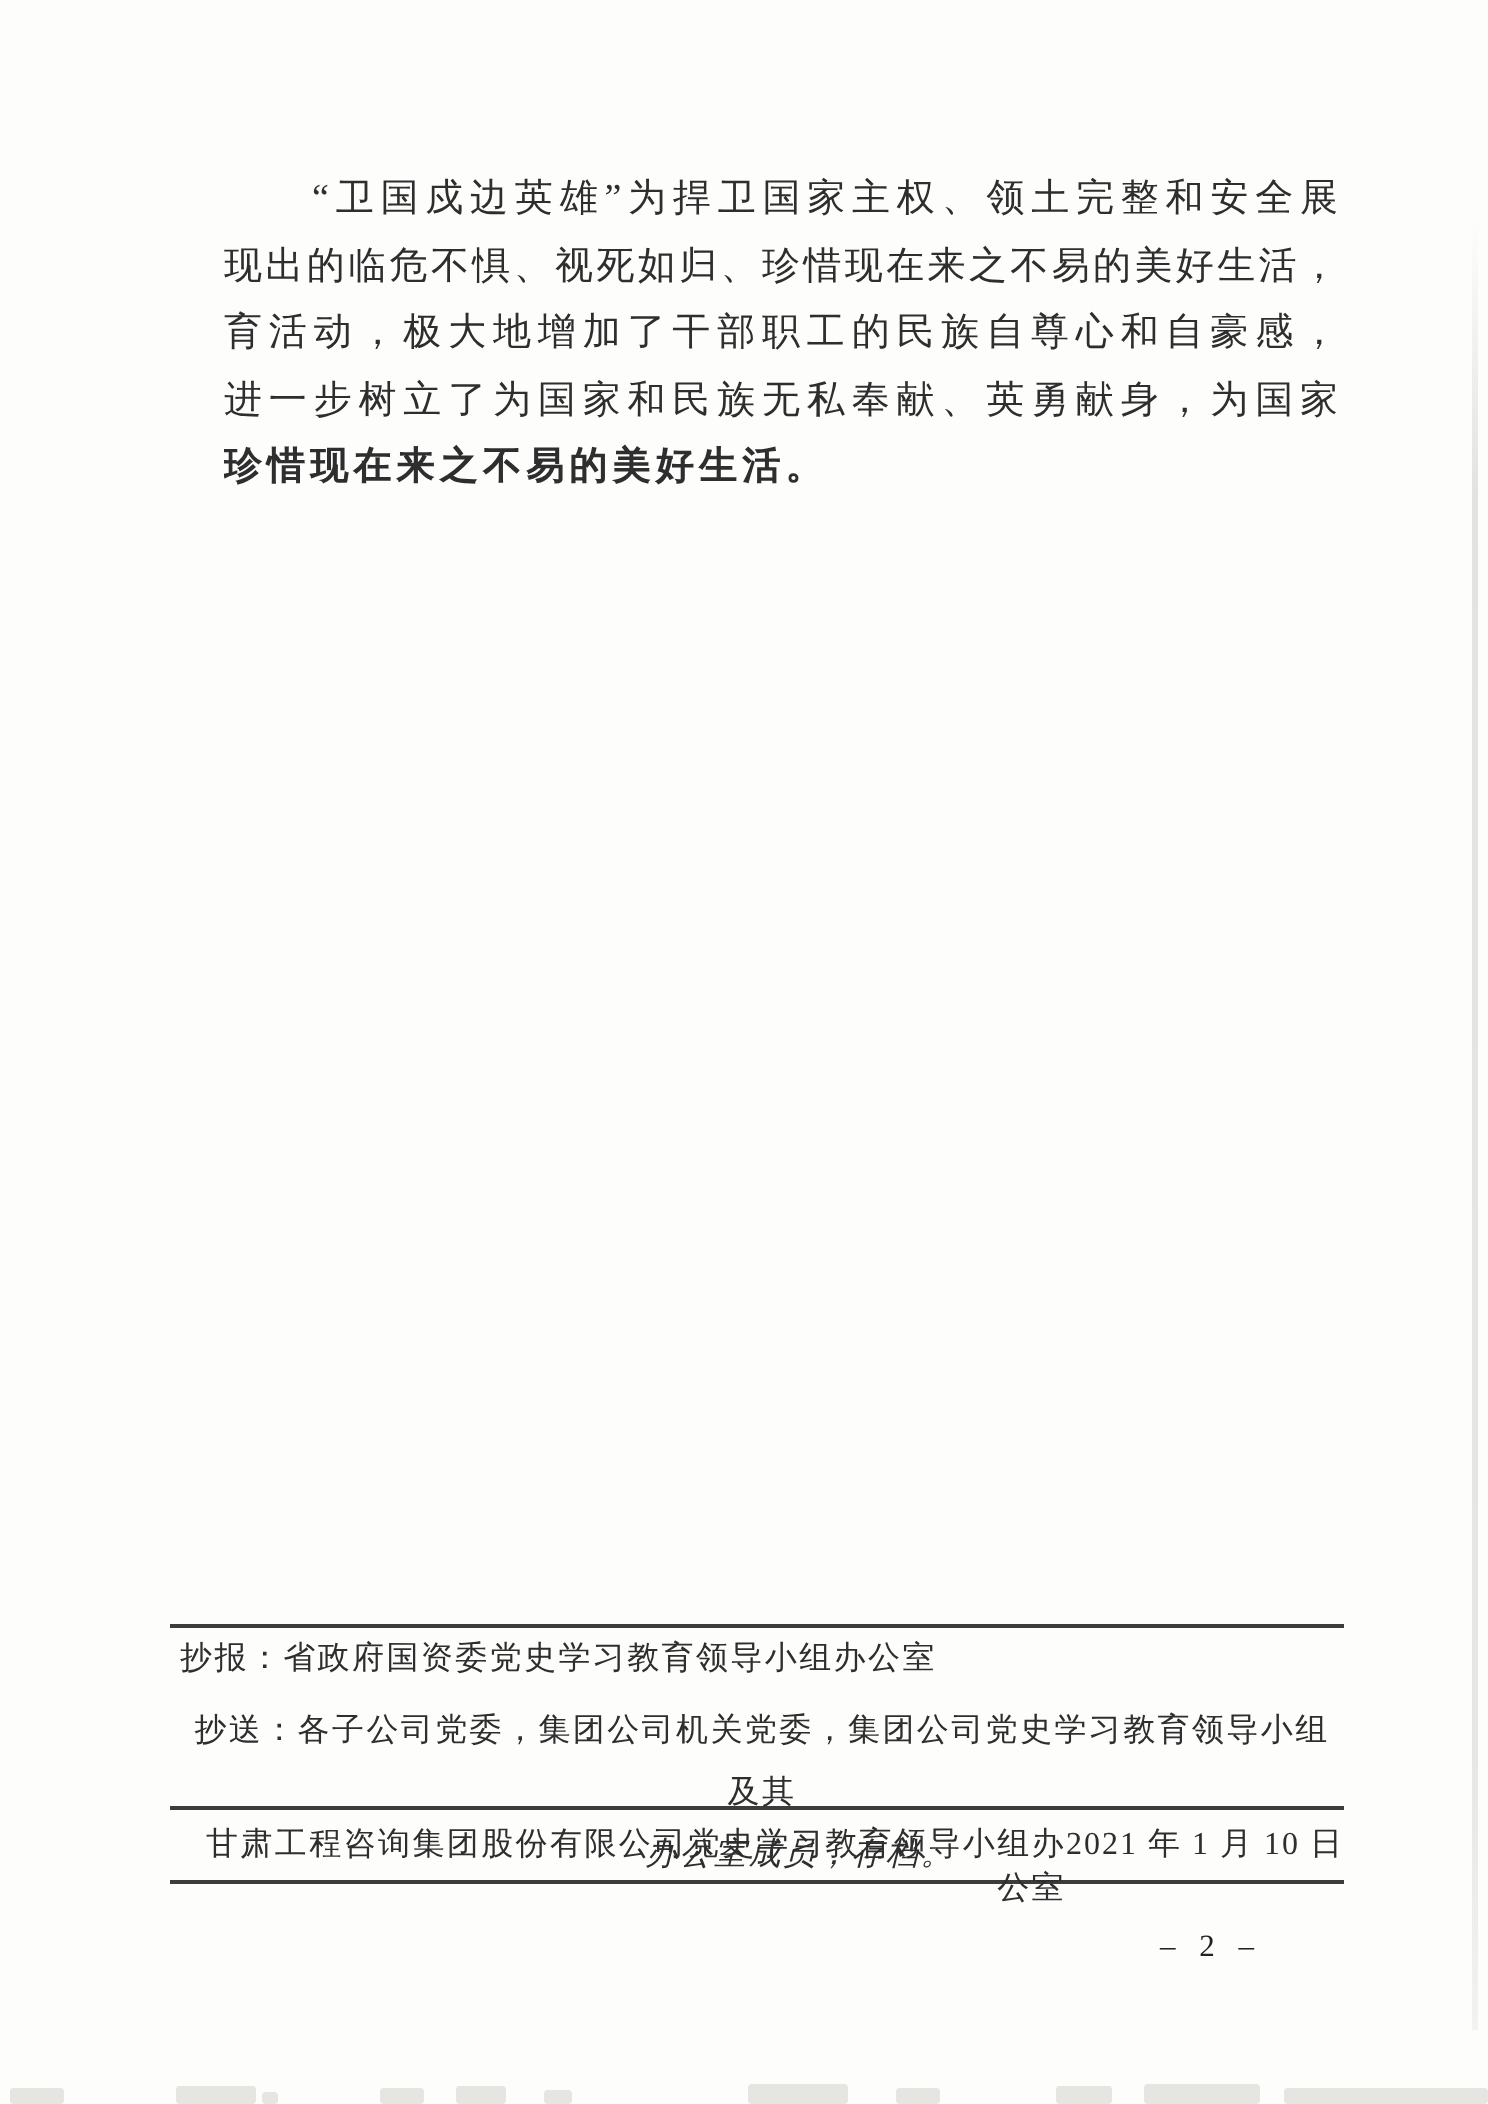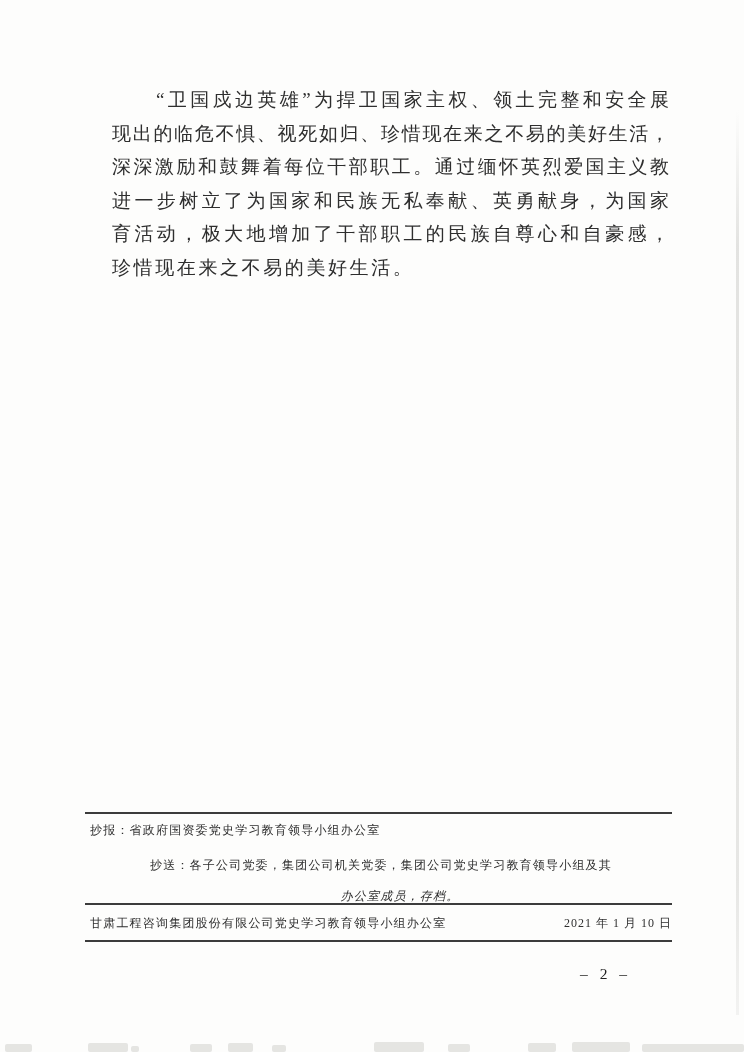--- a/index.html
+++ b/index.html
@@ -27,35 +27,36 @@
     text-justify:inter-character;
     height:33.6px;
     overflow:hidden;
     white-space:nowrap;
   }
   .doc-line.first{text-indent:44px;}
   .doc-line.last{
     text-align:center;
     text-align-last:left;
     letter-spacing:2.6px;
+    font-weight:bold;
   }
 
   
   .rule{
     position:absolute;left:85px;width:587px;height:2px;
     background:#3c3c3c;
   }
   .rule.r1{top:812px;}
   .rule.r2{top:903px;}
   .rule.r3{top:940px;}
 
   
   .footer-row{
     position:absolute;left:90px;width:582px;
-    font-size:12px;letter-spacing:1.2px;color:#2e2e2e;
+    font-size:16px;letter-spacing:1.2px;color:#2e2e2e;
   }
   .copy-report{top:819px;line-height:22px;}
   .copy-send{top:850px;line-height:31px;text-align:center;}
   .copy-send .wrap-line2{padding-left:38px;font-style:italic;}
   .issuer-row{
     top:912px;line-height:22px;
     display:flex;justify-content:space-between;align-items:baseline;text-align:right;
   }
   .issuer-row .date{letter-spacing:1px;white-space:nowrap;}
 
@@ -78,23 +79,22 @@
   }
 </style>
 </head>
 <body>
 
 <div class="page">
 
   <div class="doc-body">
     <div class="doc-line first">“卫国戍边英雄”为捍卫国家主权、领土完整和安全展</div>
     <div class="doc-line">现出的临危不惧、视死如归、珍惜现在来之不易的美好生活，</div>
-    <div class="doc-line">深深激励和鼓舞着每位干部职工。通过缅怀英烈爱国主义教</div>
+    <div class="doc-line">育活动，极大地增加了干部职工的民族自尊心和自豪感，</div>
     <div class="doc-line">进一步树立了为国家和民族无私奉献、英勇献身，为国家</div>
-    <div class="doc-line">育活动，极大地增加了干部职工的民族自尊心和自豪感，</div>
     <div class="doc-line last">珍惜现在来之不易的美好生活。</div>
   </div>
 
   <div class="rule r1"></div>
   <div class="rule r2"></div>
   <div class="rule r3"></div>
 
   <div class="footer-row copy-report">
     <span>抄报：</span><span>省政府国资委党史学习教育领导小组办公室</span>
   </div>

